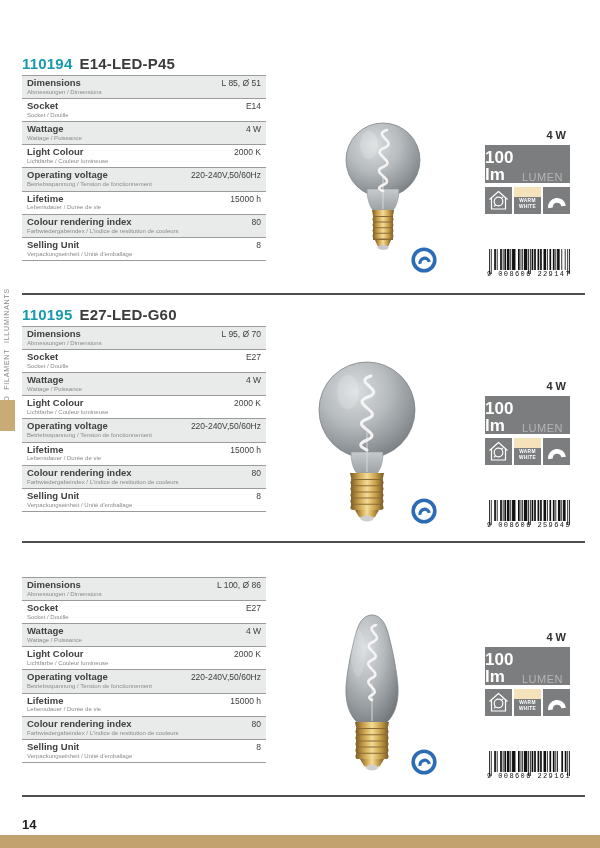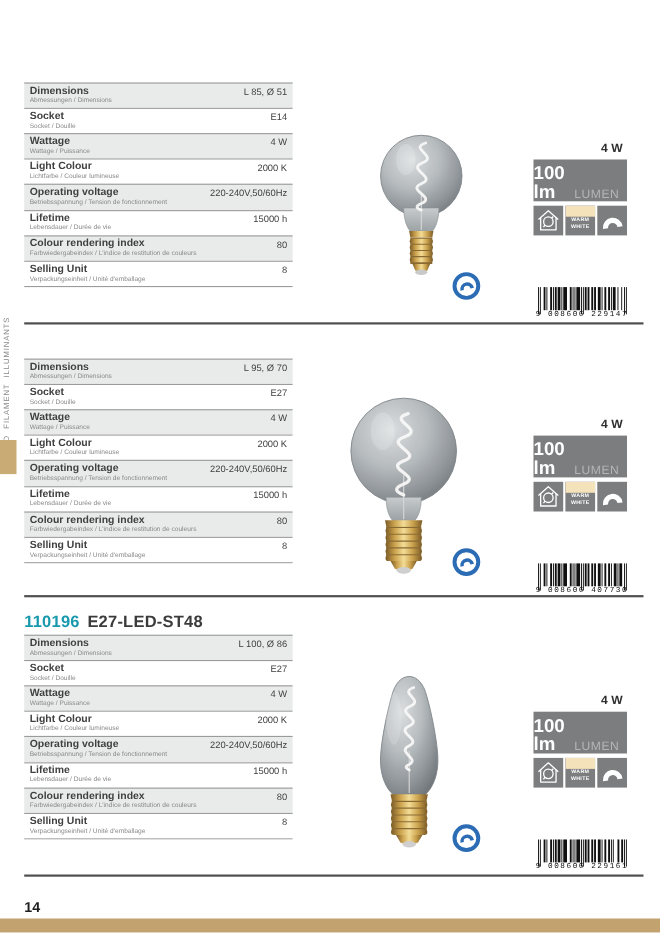--- a/index.html
+++ b/index.html
@@ -55,40 +55,43 @@
   .lumen-badge .lm{font-size:17px;font-weight:bold;color:#fff;line-height:1;}
   .lumen-badge .lm-unit{font-size:11px;color:var(--lumen);letter-spacing:.5px;margin-top:1px;}
   .icon-row{position:absolute;left:485px;top:132px;width:85px;display:flex;gap:2px;}
   .sq{width:27px;height:27px;background:var(--badge);position:relative;overflow:hidden;}
   .sq svg{display:block;}
   .sq.warm .cream{position:absolute;left:0;top:0;width:100%;height:10px;background:var(--cream);}
   .sq.warm .ww{position:absolute;left:0;top:11px;width:100%;text-align:center;
     font-size:4.8px;font-weight:bold;color:#fff;line-height:1.35;letter-spacing:.3px;}
 
   
-  .barcode{position:absolute;left:487px;top:206px;width:84px;text-align:center;}
+  .barcode{position:absolute;left:487px;top:194px;width:84px;text-align:center;}
   .barcode svg{display:block;margin:0 auto;}
   .barcode .ean{font-size:7px;color:#111;letter-spacing:1.4px;margin-top:-4px;background:#fff;
     font-family:"Liberation Mono",monospace;}
 
   
   .footer{position:absolute;left:22px;top:817px;display:flex;align-items:baseline;gap:6px;flex-direction:column;}
   .footer .num{font-size:13px;font-weight:bold;color:#1e1e1e;}
   .footer .lbl{font-size:6.5px;color:#777;letter-spacing:.6px;}
   .footer-bar{position:absolute;left:0;right:0;bottom:0;height:13px;background:var(--tan);}
 </style>
 </head>
 <body>
 
 <div class="page">
   <div class="sidebar-text">LED FILAMENT ILLUMINANTS</div>
   <div class="sidebar-tab"></div>
 
   <div id="products">
   <section class="product p0">
+    <h2 class="title">
+      <span class="art">110194</span><span class="model">E14-LED-P45</span>
+    </h2>
 
     <div class="spec-table">
   <div class="spec-row shaded">
     <div class="spec-labels">
       <div class="spec-label">Dimensions</div>
       <div class="spec-sublabel">Abmessungen / Dimensions</div>
     </div>
     <div class="spec-value">L 85, Ø 51</div>
   </div>
 
@@ -263,20 +266,23 @@
               <rect x="79.90" y="0" width="0.85" height="25" fill="#111"></rect>
             </svg>
           </div>
       <div class="ean">9 008606 229147</div>
     </div>
 
     <div class="divider"></div>
   </section>
 
   <section class="product p1">
+    <h2 class="title">
+      <span class="art">110195</span><span class="model">E27-LED-G60</span>
+    </h2>
 
     <div class="spec-table">
   <div class="spec-row shaded">
     <div class="spec-labels">
       <div class="spec-label">Dimensions</div>
       <div class="spec-sublabel">Abmessungen / Dimensions</div>
     </div>
     <div class="spec-value">L 95, Ø 70</div>
   </div>
 
@@ -426,30 +432,27 @@
               <rect x="60.35" y="0" width="1.70" height="21" fill="#111"></rect>
               <rect x="63.75" y="0" width="1.70" height="21" fill="#111"></rect>
               <rect x="66.30" y="0" width="0.85" height="21" fill="#111"></rect>
               <rect x="68.85" y="0" width="2.55" height="21" fill="#111"></rect>
               <rect x="72.25" y="0" width="0.85" height="21" fill="#111"></rect>
               <rect x="73.95" y="0" width="2.55" height="21" fill="#111"></rect>
               <rect x="78.20" y="0" width="0.85" height="25" fill="#111"></rect>
               <rect x="79.90" y="0" width="0.85" height="25" fill="#111"></rect>
             </svg>
           </div>
-      <div class="ean">9 008606 407730</div>
+      <div class="ean">9 008606 259645</div>
     </div>
 
     <div class="divider"></div>
   </section>
 
   <section class="product p2">
-    <h2 class="title">
-      <span class="art">110196</span><span class="model">E27-LED-ST48</span>
-    </h2>
 
     <div class="spec-table">
   <div class="spec-row shaded">
     <div class="spec-labels">
       <div class="spec-label">Dimensions</div>
       <div class="spec-sublabel">Abmessungen / Dimensions</div>
     </div>
     <div class="spec-value">L 100, Ø 86</div>
   </div>
 

